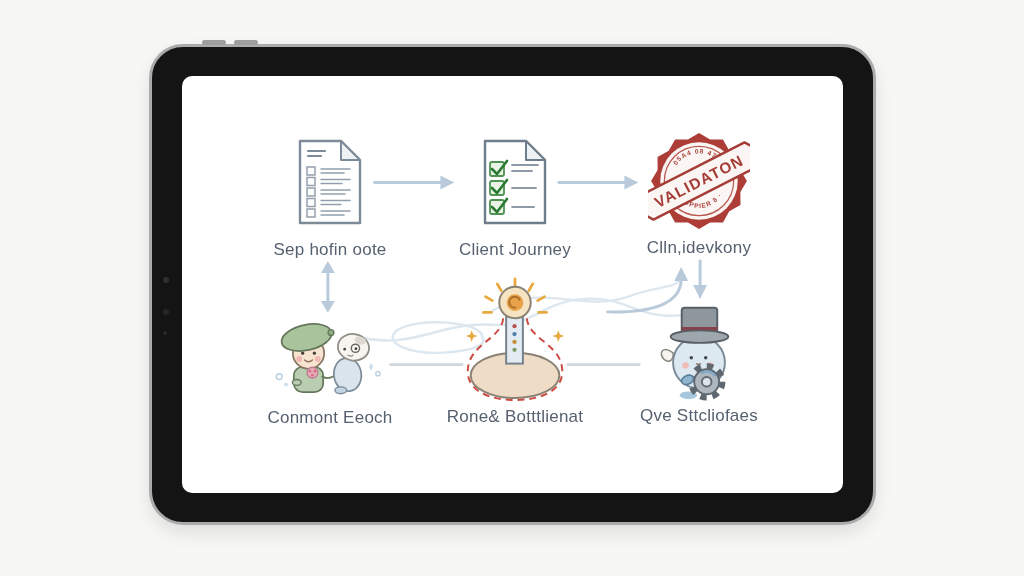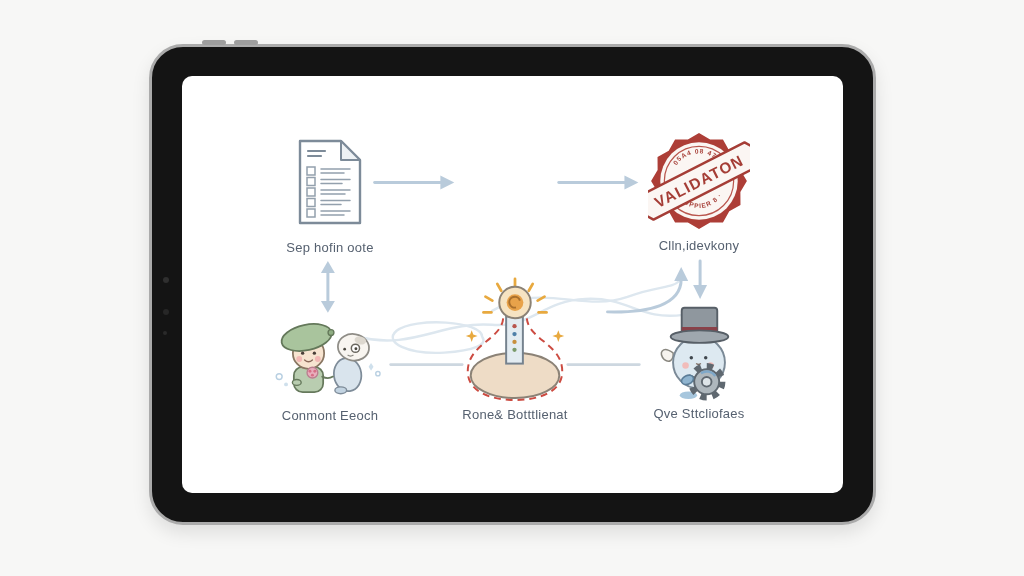--- a/index.html
+++ b/index.html
@@ -26,21 +26,21 @@
   .screen{
     position:absolute;left:30px;top:29px;right:30px;bottom:29px;
     background:#ffffff;border-radius:10px;overflow:hidden;
   }
   .flow-layer{position:absolute;inset:0;width:100%;height:100%;}
   .node{
     position:absolute;width:180px;display:flex;flex-direction:column;
     align-items:center;
   }
   .node .label{
-    font-size:13px;color:#566170;letter-spacing:0.25px;text-align:right;
+    font-size:17px;color:#566170;letter-spacing:0.25px;text-align:right;
     white-space:nowrap;
   }
   .n1{left:58px;top:62px;}   .n1 .label{margin-top:14px;}
   .n2{left:243px;top:62px;}  .n2 .label{margin-top:14px;}
   .n3{left:427px;top:52px;}  .n3 .label{margin-top:4px;}
   .n4{left:58px;top:240px;}  .n4 .label{margin-top:6px;}
   .n5{left:243px;top:199px;} .n5 .label{margin-top:6px;}
   .n6{left:427px;top:227px;} .n6 .label{margin-top:5px;}
 </style>
 </head>
@@ -110,20 +110,43 @@
               <line x1="26" y1="56" x2="50" y2="56"></line>
             <line x1="26" y1="62.5" x2="55" y2="62.5"></line>
               <line x1="26" y1="66.5" x2="46" y2="66.5"></line>
             <line x1="26" y1="73" x2="55" y2="73"></line>
               <line x1="26" y1="77" x2="49" y2="77"></line>
           </g>
         </svg>
         <div class="label">Sep hofin oote</div>
       </div>
 
+      <div class="node n2">
+        <svg viewBox="0 0 70 88" width="70" height="88">
+          <path d="M 5 3 H 46 L 65 22 V 85 H 5 Z" fill="#ffffff" stroke="#6e7d8b" stroke-width="2.4" stroke-linejoin="round"></path>
+          <path d="M 46 3 V 22 H 65 Z" fill="#eef2f5" stroke="#6e7d8b" stroke-width="2" stroke-linejoin="round"></path>
+          <g>
+            <rect x="10" y="24" width="14" height="14" rx="2" fill="#e9f3e6" stroke="#4f9251" stroke-width="1.8"></rect>
+            <path d="M 12 31 l 5 5 l 10 -13" fill="none" stroke="#2a7a33" stroke-width="2.6" stroke-linecap="round" stroke-linejoin="round"></path>
+            <line x1="32" y1="27" x2="58" y2="27" stroke="#8e9aa6" stroke-width="1.8" stroke-linecap="round"></line>
+            <line x1="32" y1="33" x2="52" y2="33" stroke="#8e9aa6" stroke-width="1.8" stroke-linecap="round"></line>
+          </g>
+          <g>
+            <rect x="10" y="43" width="14" height="14" rx="2" fill="#e9f3e6" stroke="#4f9251" stroke-width="1.8"></rect>
+            <path d="M 12 50 l 5 5 l 10 -13" fill="none" stroke="#2a7a33" stroke-width="2.6" stroke-linecap="round" stroke-linejoin="round"></path>
+            <line x1="32" y1="50" x2="56" y2="50" stroke="#8e9aa6" stroke-width="1.8" stroke-linecap="round"></line>
+          </g>
+          <g>
+            <rect x="10" y="62" width="14" height="14" rx="2" fill="#e9f3e6" stroke="#4f9251" stroke-width="1.8"></rect>
+            <path d="M 12 69 l 5 5 l 10 -13" fill="none" stroke="#2a7a33" stroke-width="2.6" stroke-linecap="round" stroke-linejoin="round"></path>
+            <line x1="32" y1="69" x2="54" y2="69" stroke="#8e9aa6" stroke-width="1.8" stroke-linecap="round"></line>
+          </g>
+        </svg>
+        <div class="label">Client Journey</div>
+      </div>
 
       <div class="node n3">
         <svg viewBox="0 0 100 104" width="102" height="106">
           <defs>
             <path id="arcTop" d="M 24.6 42.8 A 27 27 0 0 1 75.4 42.8"></path>
             <path id="arcBot" d="M 24.8 60.2 A 26.5 26.5 0 0 0 75.2 60.2"></path>
           </defs>
           <polygon points="97,52 90.6,62.9 90.7,75.5 79.7,81.7 73.5,92.7 60.9,92.6 50,99 39.1,92.6 26.5,92.7 20.3,81.7 9.3,75.5 9.4,62.9 3,52 9.4,41.1 9.3,28.5 20.3,22.3 26.5,11.3 39.1,11.4 50,5 60.9,11.4 73.5,11.3 79.7,22.3 90.7,28.5 90.6,41.1" fill="#ad3e37"></polygon>
           <circle cx="50" cy="52" r="38" fill="#fbf6f3"></circle>
           <circle cx="50" cy="52" r="34" fill="none" stroke="#b9564e" stroke-width="1.2"></circle>

